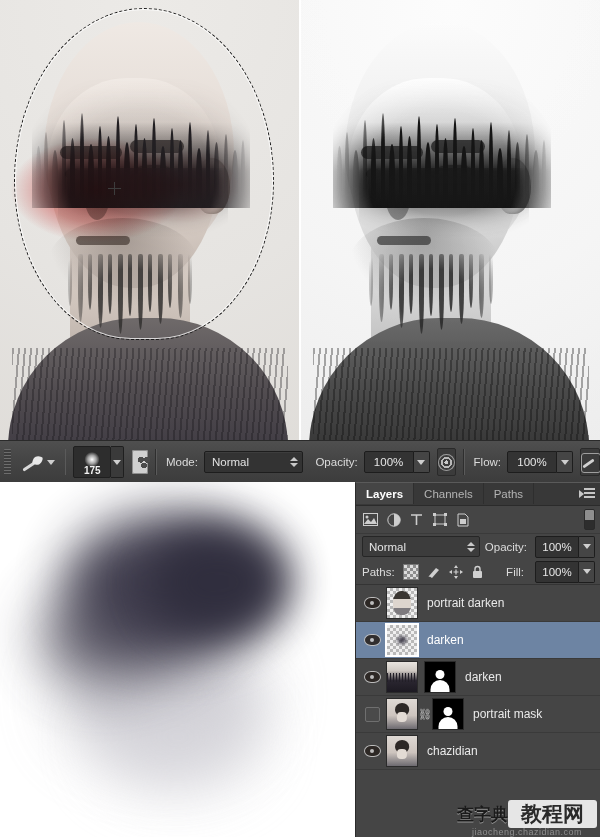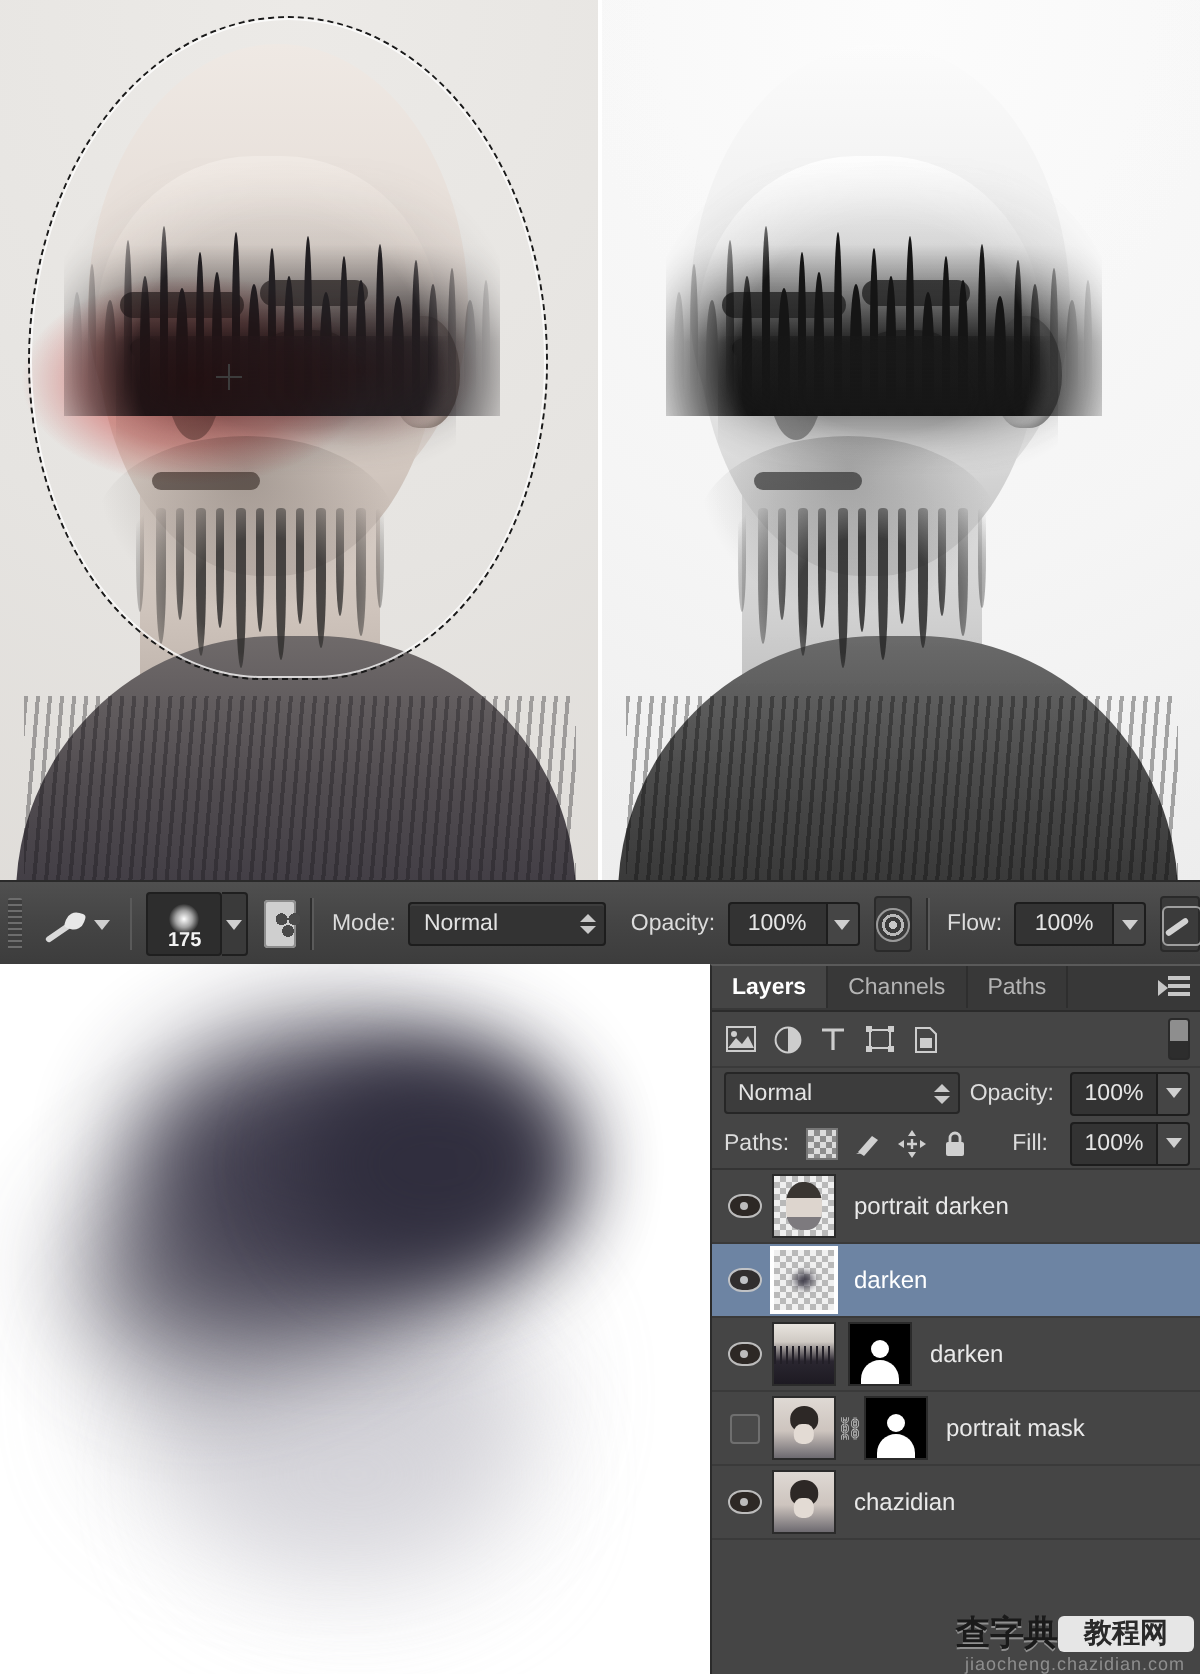--- a/index.html
+++ b/index.html
@@ -202,21 +202,21 @@
       background:repeating-linear-gradient(90deg,#221f27 0 1px,transparent 1px 3px);}
   .tgray{position:absolute;inset:0;background:#e2e2e2;}
 
   .panel-footer{position:absolute;left:0;bottom:0;width:245px;height:26px;background:#3f3f3f;
       border-top:1px solid #2c2c2c;display:flex;align-items:center;justify-content:center;gap:15px;}
   .pf-ico{color:#cacaca;font-size:12px;display:flex;align-items:center;justify-content:center;}
 
   .watermark{position:absolute;right:4px;bottom:1px;display:flex;flex-direction:column;align-items:center;pointer-events:none;}
   .wm-top{display:flex;align-items:center;gap:0;}
   .wm-dark{color:#1a1a1a;font-size:17px;font-weight:bold;letter-spacing:0;text-shadow:0 1px 0 rgba(255,255,255,.4);}
-  .wm-box{background:#e6e6e6;color:#2a2a2a;font-size:14px;font-weight:bold;padding:0 13px;border-radius:3px;}
+  .wm-box{background:#e6e6e6;color:#2a2a2a;font-size:21px;font-weight:bold;padding:0 13px;border-radius:3px;}
   .wm-sub{color:#8e8e8e;font-size:9px;letter-spacing:.5px;margin-top:-1px;}
 </style>
 </head>
 <body>
 
 <div class="app">
 
   <div class="canvas-row">
 
     <div class="doc">

